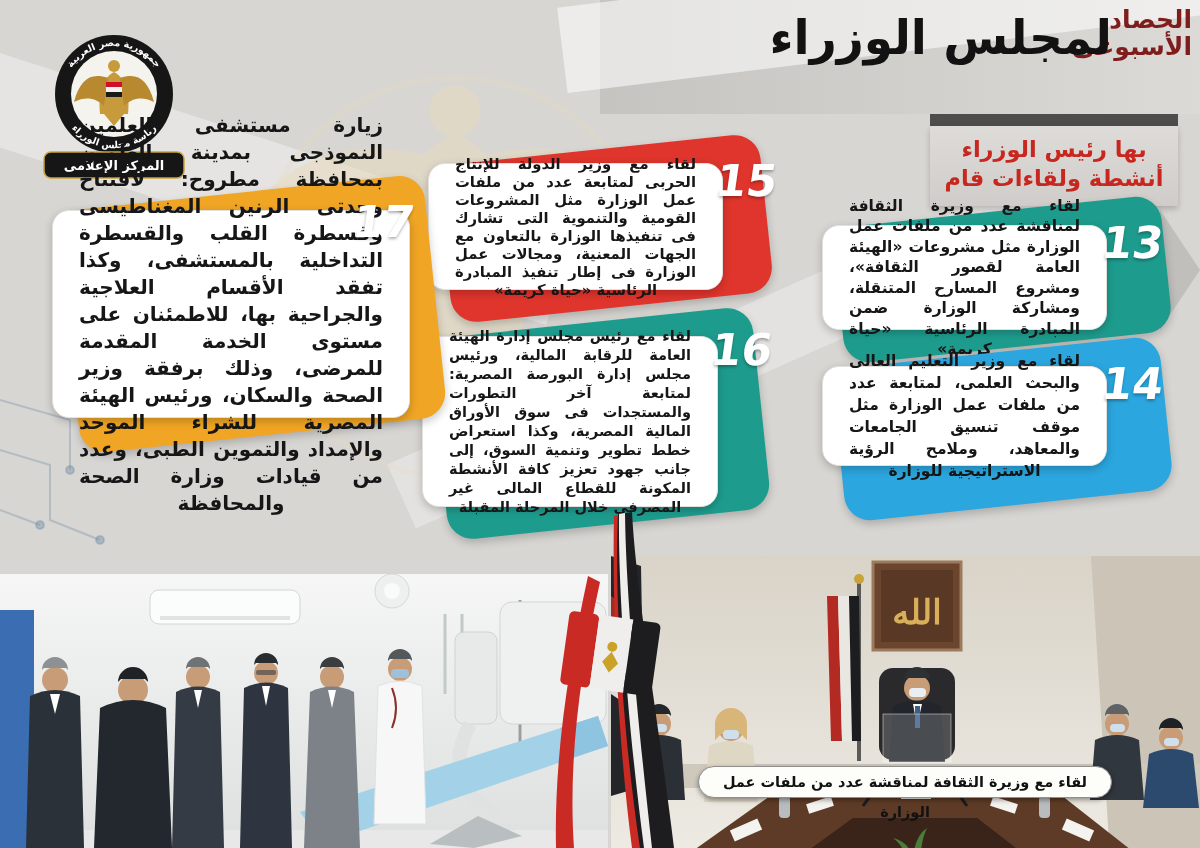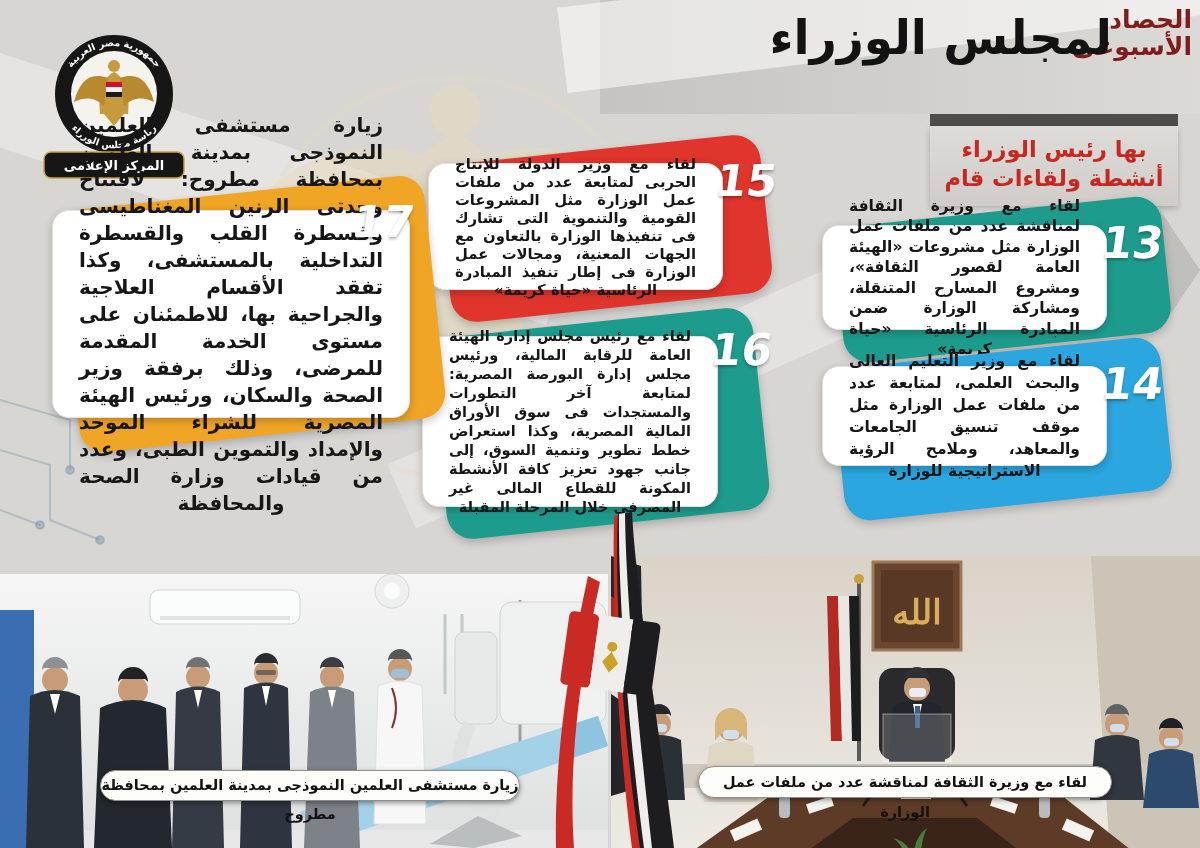--- a/index.html
+++ b/index.html
@@ -403,16 +403,15 @@
       <rect x="24" y="106" width="30" height="74" rx="5" fill="#c92a23"></rect>
       <rect x="54" y="106" width="34" height="74" fill="#efeeec"></rect>
       <rect x="88" y="106" width="28" height="74" rx="5" fill="#1d1d1f"></rect>
       <g fill="#c9a227">
         <circle cx="71" cy="136" r="5"></circle>
         <path d="M71,141 L79,152 L71,162 L63,152 Z"></path>
       </g>
     </g>
   </svg>
 
-  <div class="caption caption-left">زيارة مستشفى العلمين النموذجى بمدينة العلمين بمحافظة مطروح</div>
   <div class="caption caption-right">لقاء مع وزيرة الثقافة لمناقشة عدد من ملفات عمل الوزارة</div>
 
 </div>
 
 </body></html>

